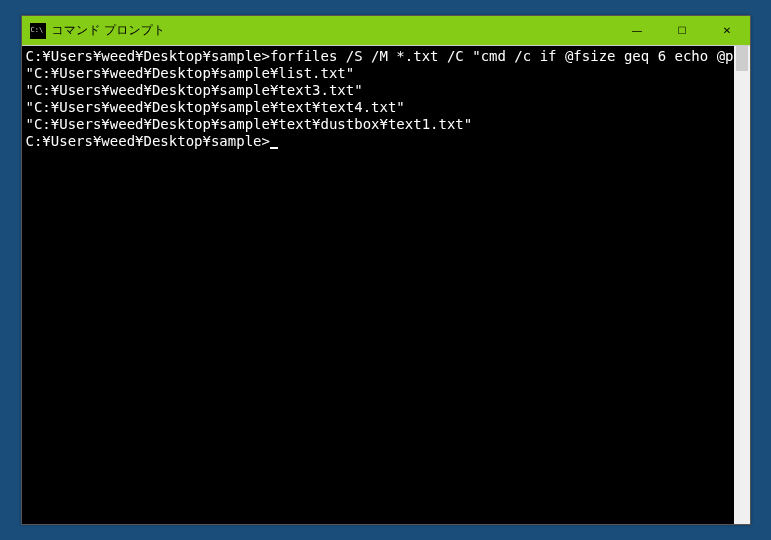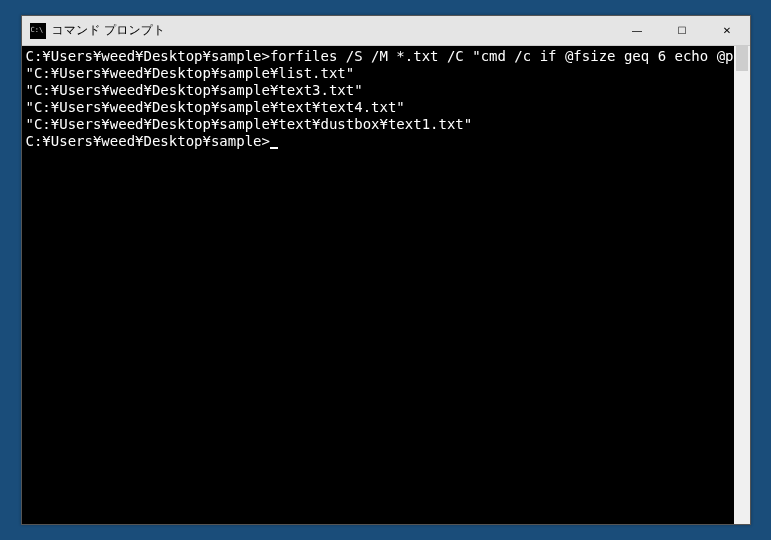--- a/index.html
+++ b/index.html
@@ -16,21 +16,21 @@
       width: 730px;
       height: 510px;
       background: #fff;
       border: 1px solid #555;
       display: flex;
       flex-direction: column;
       box-shadow: 0 0 3px rgba(0,0,0,0.3);
     }
     .titlebar {
       height: 30px;
-      background: #e5e5e5;
+      background: #84cc16;
       display: flex;
       align-items: center;
       border-bottom: 1px solid #ccc;
     }
     .titlebar-icon {
       width: 16px;
       height: 16px;
       margin-left: 8px;
       margin-right: 6px;
       background: #000;

